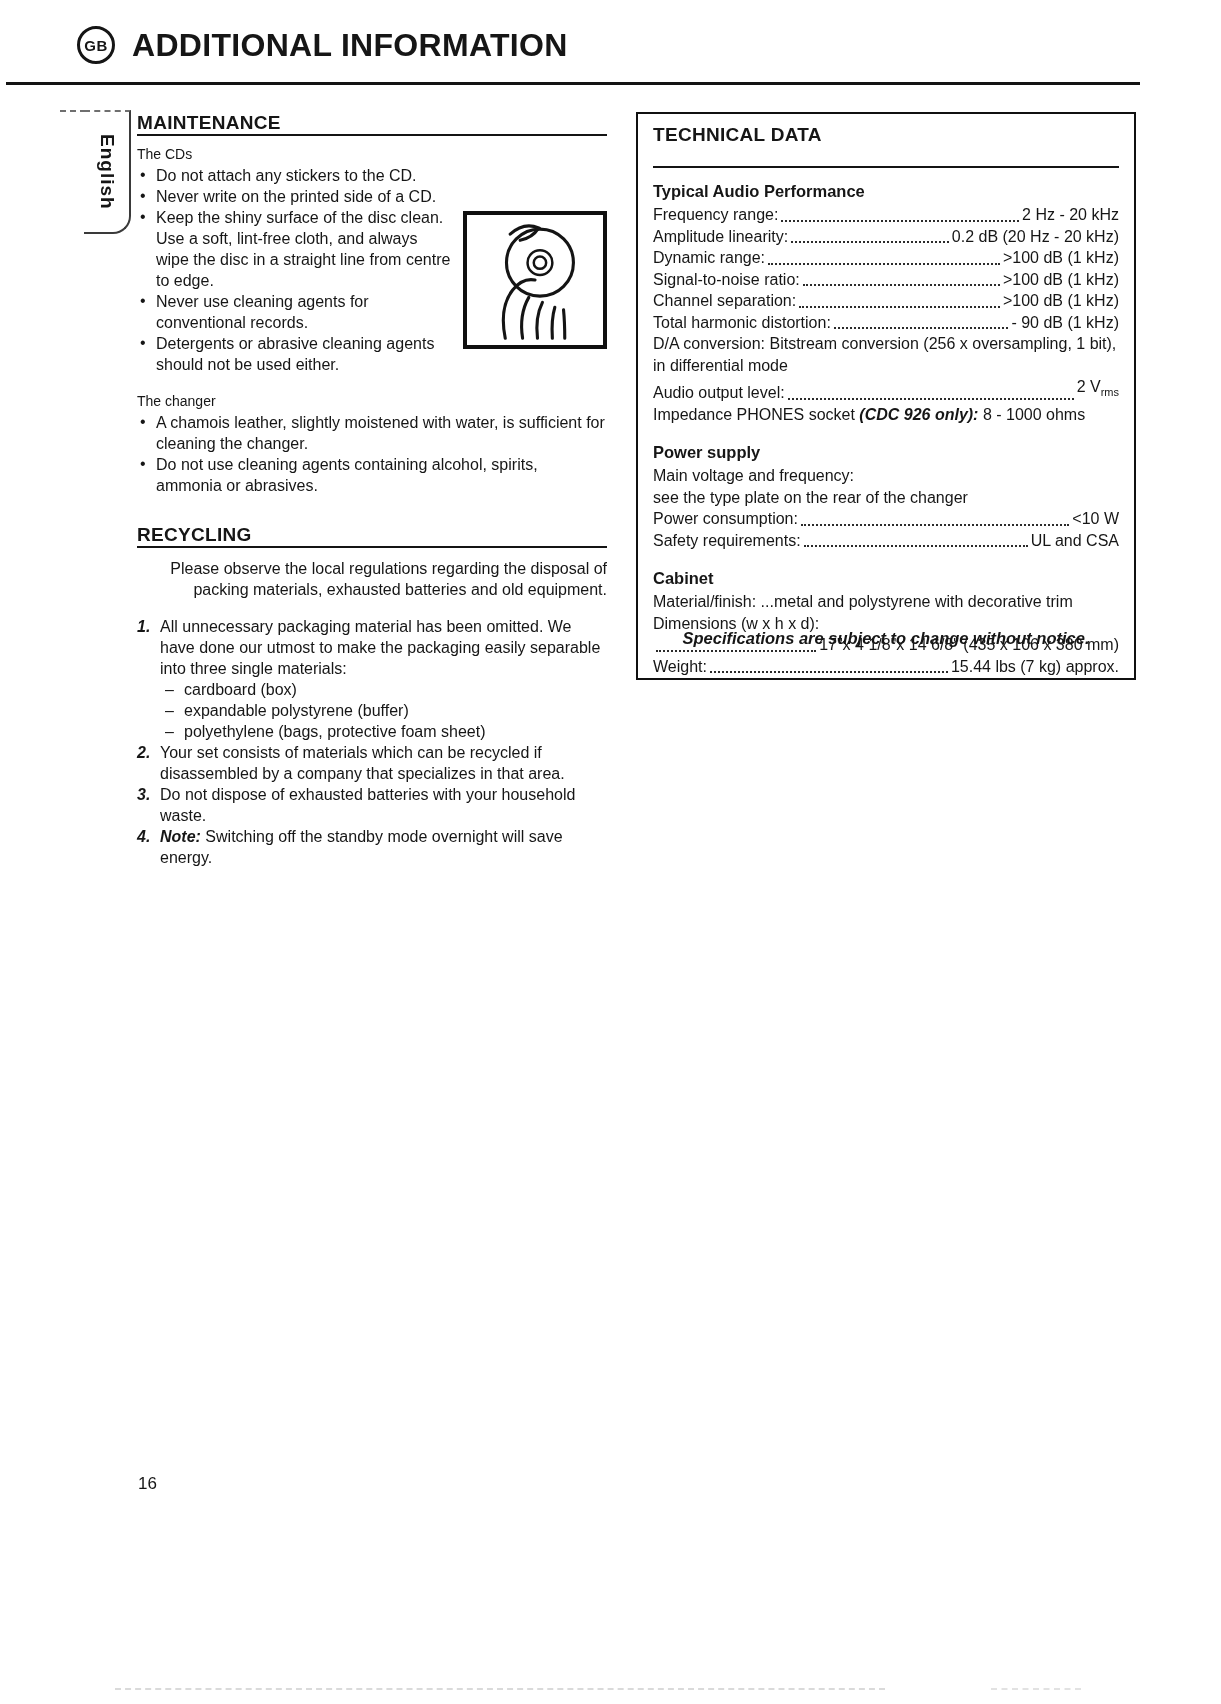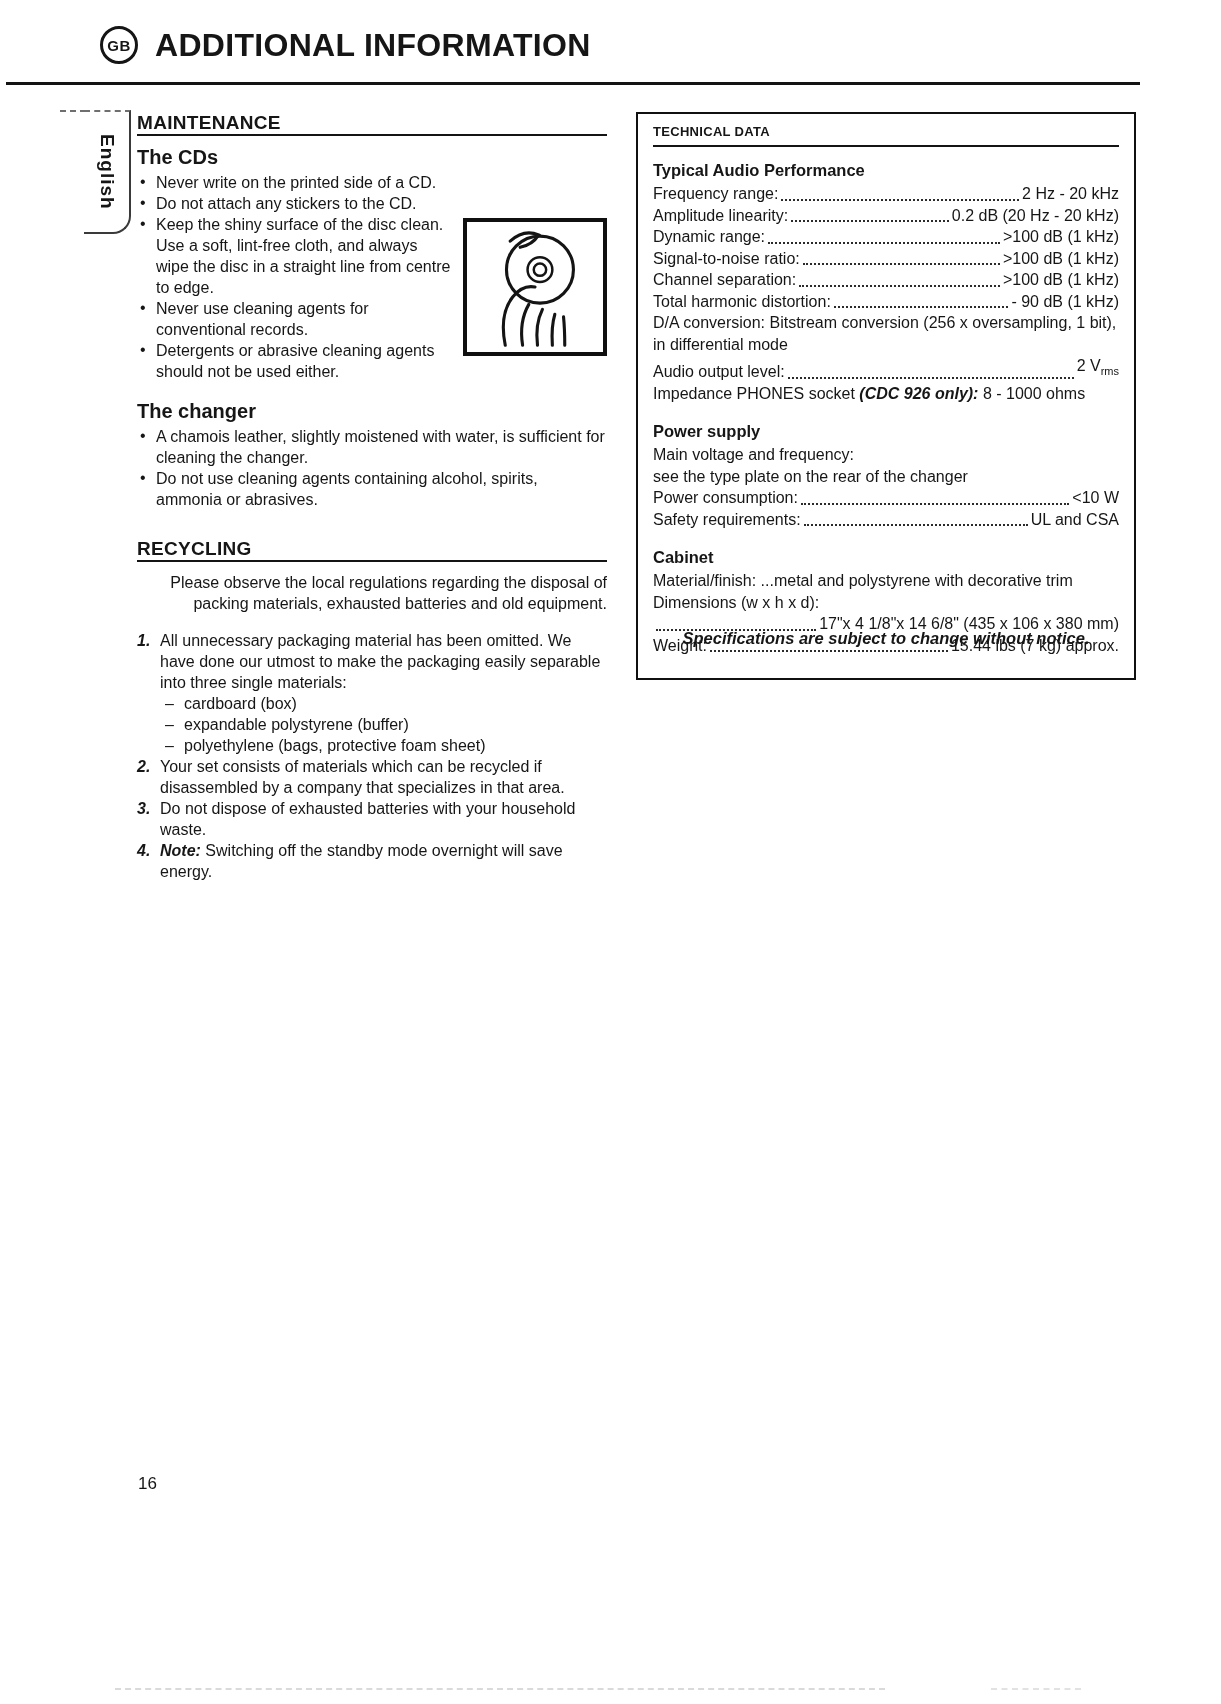--- a/index.html
+++ b/index.html
@@ -1,59 +1,59 @@
 <!DOCTYPE html>
 <html><head>
 <meta charset="utf-8">
 <style>
   * { margin:0; padding:0; box-sizing:border-box; }
   html,body { background:#e8e8e8; }
   body { font-family:"Liberation Sans", sans-serif; color:#161616; }
   .page { position:relative; width:1221px; height:1704px; background:#ffffff; overflow:hidden; }
 
   
-  .header { position:absolute; top:26px; left:100px; display:flex; align-items:center; gap:17px; }
+  .header { position:absolute; top:26px; left:77px; display:flex; align-items:center; gap:17px; }
   .gb-badge { width:38px; height:38px; border:3px solid #151515; border-radius:50%;
               display:flex; align-items:center; justify-content:center;
               font-weight:700; font-size:15px; letter-spacing:0.5px; }
   .page-title { font-size:32px; font-weight:700; letter-spacing:0.3px; }
   .header-rule { position:absolute; top:82px; left:6px; width:1134px; border-top:3px solid #131313; }
 
   
   .lang-tab { position:absolute; left:84px; top:110px; width:47px; height:124px;
               border-right:2px solid #3a3a3a; border-bottom:2px solid #3a3a3a;
               border-top:2px dashed #6f6f6f; border-radius:0 0 18px 0;
               display:flex; align-items:center; justify-content:center; }
   .lang-tab-dash { position:absolute; left:60px; top:110px; width:26px; border-top:2px dashed #6f6f6f; }
   .lang-text { writing-mode:vertical-rl; font-weight:700; font-size:19px; letter-spacing:1px; }
 
   
   .left-col { position:absolute; left:137px; top:112px; width:470px; }
   .section-heading { font-size:19px; font-weight:700; letter-spacing:0.3px;
                      border-bottom:2px solid #141414; margin-bottom:10px; }
-  .sub-heading { font-size:20px; font-weight:700; margin-bottom:3px; }
+  .sub-heading { font-size:14px; font-weight:400; margin-bottom:3px; }
   .bullet { position:relative; padding-left:19px; font-size:16px; line-height:21px; }
   .bullet::before { content:"•"; position:absolute; left:3px; top:-1px; }
   .cd-illustration { float:right; width:144px; height:138px; border:4px solid #101010;
                      margin:4px 0 8px 10px; padding:3px; background:#fff; }
   .changer-block { clear:both; padding-top:18px; }
   .recycling-block { margin-top:28px; }
   .intro { font-size:16px; line-height:21px; margin-bottom:16px;text-align:right; }
   .num-item { display:flex; font-size:16px; line-height:21px; }
   .num { flex:0 0 23px; font-weight:700; font-style:italic; }
   .num-body { flex:1; }
   .dash-item { position:relative; padding-left:24px; }
   .dash-item::before { content:"–"; position:absolute; left:5px; }
   .note-prefix { font-weight:700; font-style:italic; }
 
   
   .tech-box { position:absolute; left:636px; top:112px; width:500px; height:568px;
               border:2px solid #101010; padding:10px 15px 0; }
-  .tech-heading { font-size:13px; font-weight:700; letter-spacing:0.3px;
-                  padding-bottom:6px; border-bottom:2px solid #141414; margin-bottom:14px; }
+  .tech-heading { font-size:19px; font-weight:700; letter-spacing:0.3px;
+                  padding-bottom:20px; border-bottom:2px solid #141414; margin-bottom:14px; }
   .tech-sub { font-size:16.5px; font-weight:700; margin-bottom:3px; }
   .tech-section { margin-bottom:18px; }
   .spec-line { display:flex; align-items:flex-end; font-size:16px; line-height:21.5px; }
   .spec-label { white-space:nowrap; }
   .spec-value { white-space:nowrap;text-align:center; }
   .spec-dots { flex:1 1 auto; border-bottom:2px dotted #2b2b2b; margin:0 3px 4px; min-width:10px; }
   .tech-plain { font-size:16px; line-height:21.5px; }
   .emph { font-weight:700; font-style:italic; }
   sub { font-size:11px; }
   .tech-footer { position:absolute; left:0; right:0; bottom:30px; text-align:center;
@@ -82,24 +82,24 @@
   </div>
 
   <div class="left-col">
 
     <div class="section-heading">MAINTENANCE</div>
 
     <div class="sub-heading">The CDs</div>
 
     <div>
       <div class="bullet">
+        <span>Do not attach any stickers to the CD.</span>
+      </div>
+      <div class="bullet">
         <span>Never write on the printed side of a CD.</span>
-      </div>
-      <div class="bullet">
-        <span>Do not attach any stickers to the CD.</span>
       </div>
 
       <div class="cd-illustration">
         <svg viewBox="0 0 100 100" width="100%" height="100%">
           <g fill="none" stroke="#141414" stroke-width="2.5" stroke-linecap="round">
             <circle cx="54" cy="36" r="27"></circle>
             <circle cx="54" cy="36" r="10" stroke-width="2"></circle>
             <circle cx="54" cy="36" r="5" stroke-width="2"></circle>
             <path d="M30 13 Q41 3 53 8 Q48 16 38 18"></path>
             <path d="M26 97 Q21 72 32 58 Q40 48 50 50"></path>

